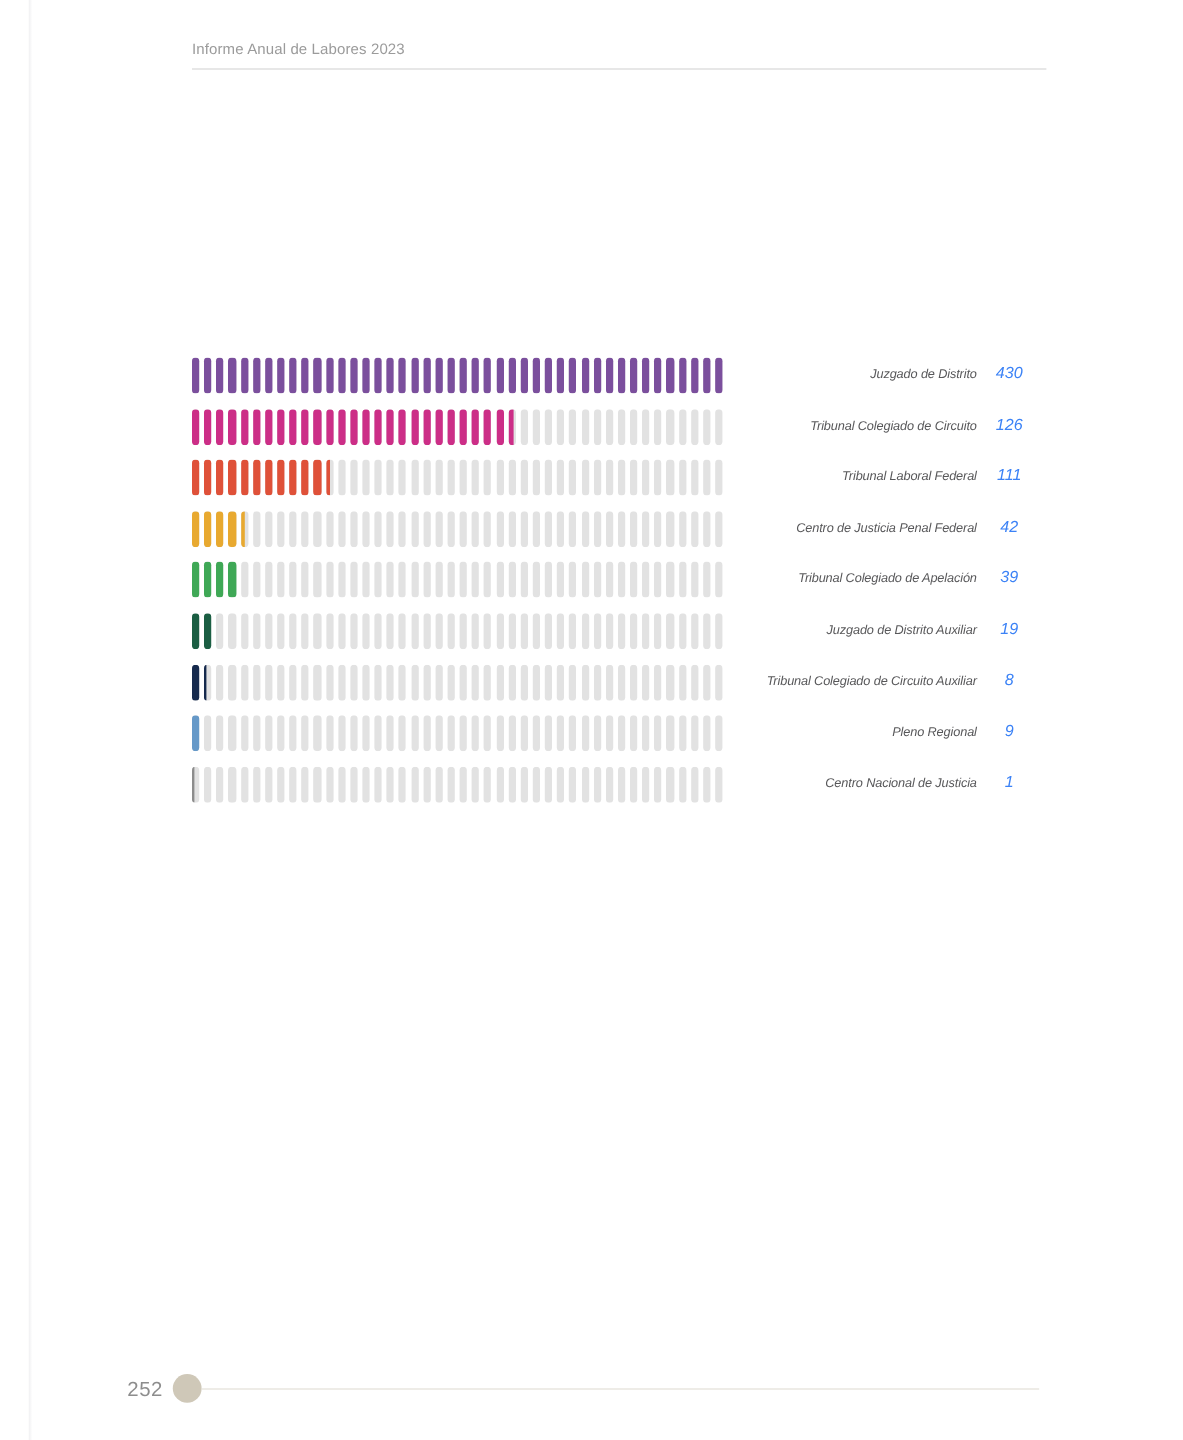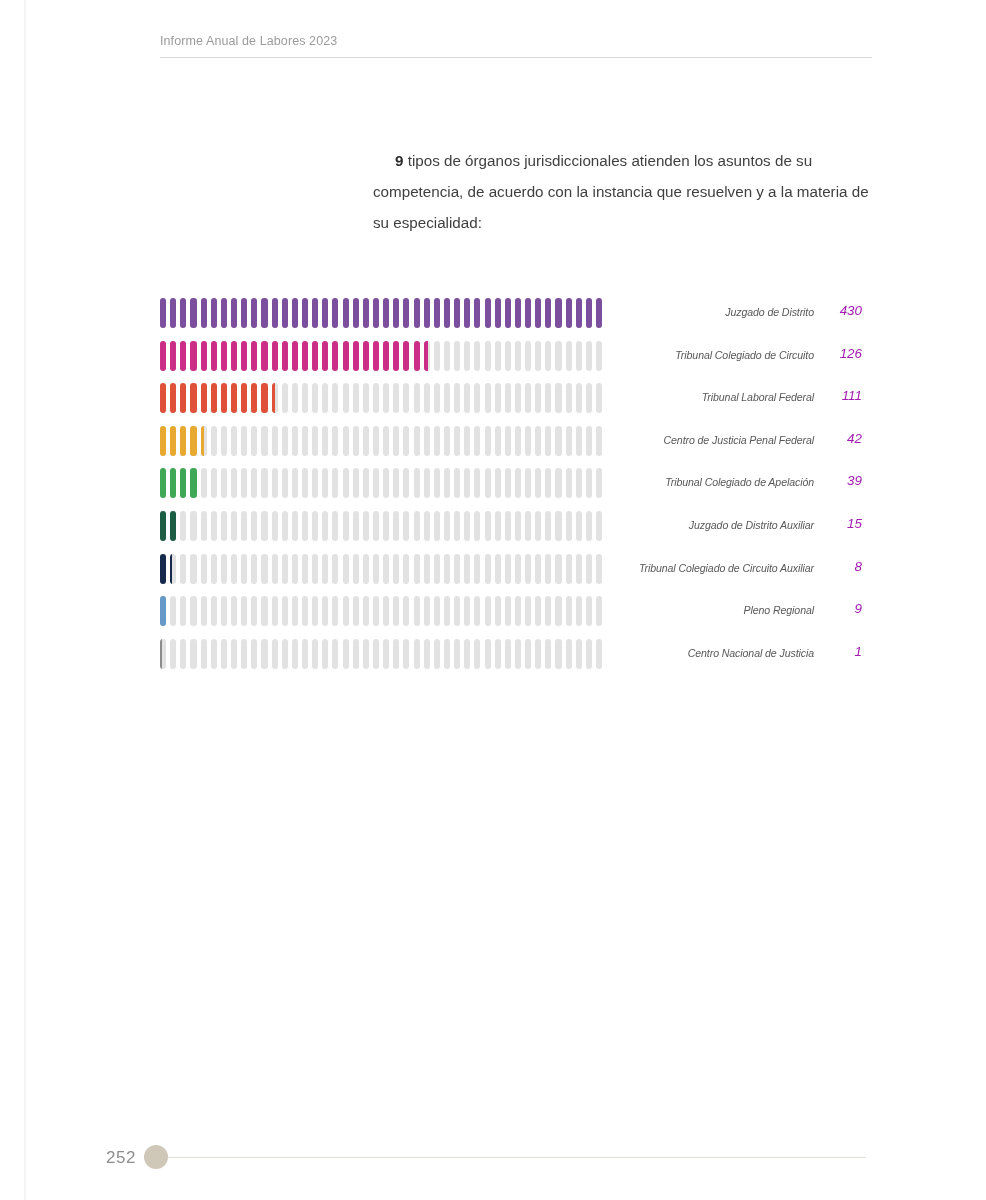--- a/index.html
+++ b/index.html
@@ -148,23 +148,23 @@
     font-size: 10.6px;
     color: #58585a;
     white-space: nowrap;
     letter-spacing: -0.1px;
   }
   .row-value {
     position: absolute;
     left: 660px;
     top: 5px;
     width: 42px;
-    text-align: right;
+    text-align: center;
     font-size: 13.4px;
-    color: #a21caf;
+    color: #3b82f6;
   }
 
   
   .footer {
     position: absolute;
     left: 82px;
     top: 1142px;
     width: 760px;
     height: 34px;
   }
@@ -198,23 +198,20 @@
 <body>
 
 <div class="page">
   <div class="page-edge"></div>
 
   <div class="running-head">
     <div class="running-head-text">Informe Anual de Labores 2023</div>
     <div class="running-head-rule"></div>
   </div>
 
-  <p class="intro">
-    <b>9</b><span> tipos de órganos jurisdiccionales atienden los asuntos de su competencia, de acuerdo con la instancia que resuelven y a la materia de su especialidad:</span>
-  </p>
 
 
   <div class="chart" id="chart">
       <div class="chart-row">
         <div class="track">
           <div class="ticks">
             <span class="tick">
               <i></i>
             </span>
             <span class="tick">
@@ -1348,21 +1345,21 @@
               <span class="tick">
                 <i></i>
               </span>
               <span class="tick">
                 <i></i>
               </span>
             </div>
           </div>
         </div>
         <div class="row-label">Juzgado de Distrito Auxiliar</div>
-        <div class="row-value">15</div>
+        <div class="row-value">19</div>
       </div>
       <div class="chart-row">
         <div class="track">
           <div class="ticks">
             <span class="tick">
               <i></i>
             </span>
             <span class="tick">
               <i></i>
             </span>

